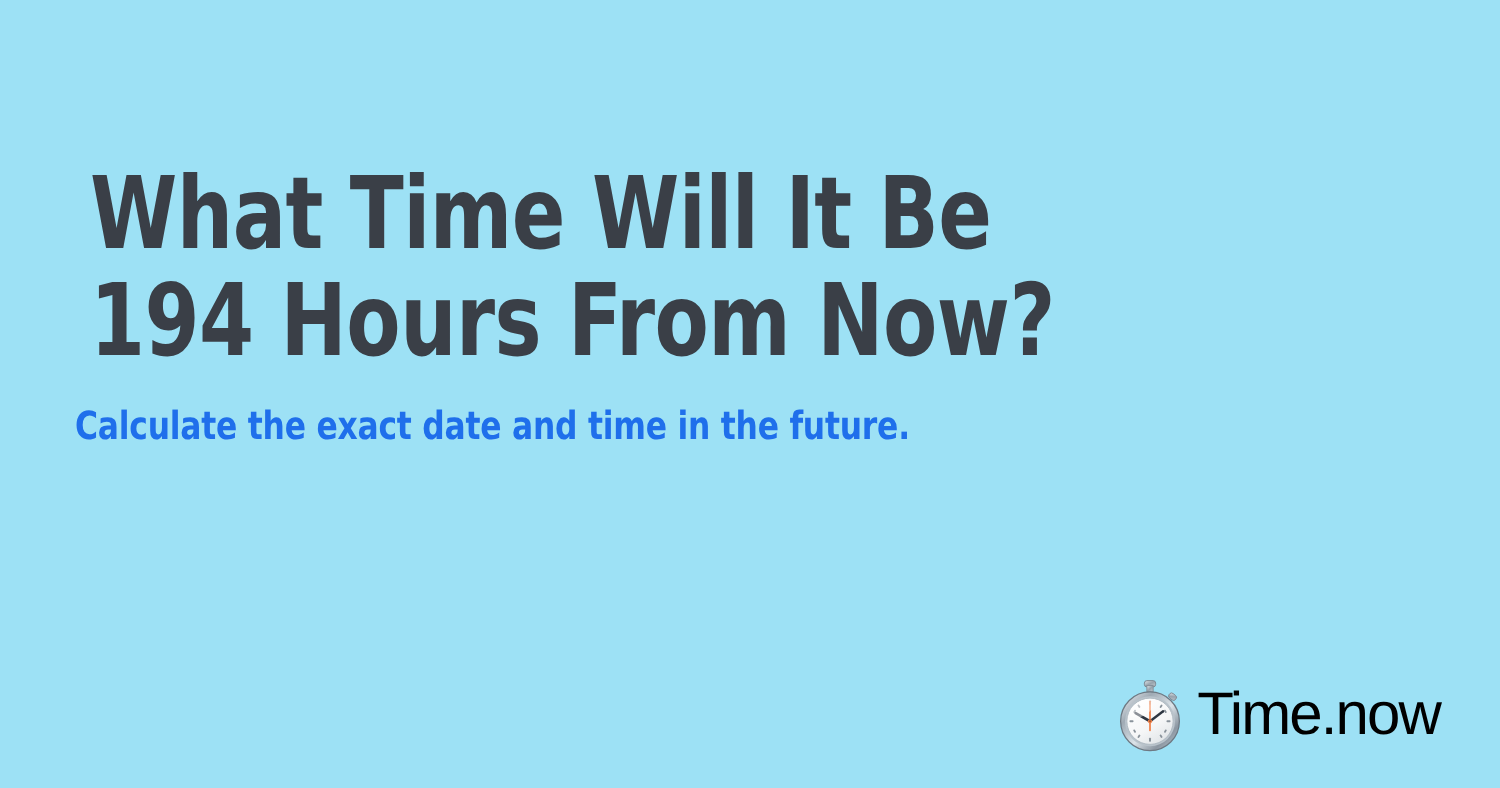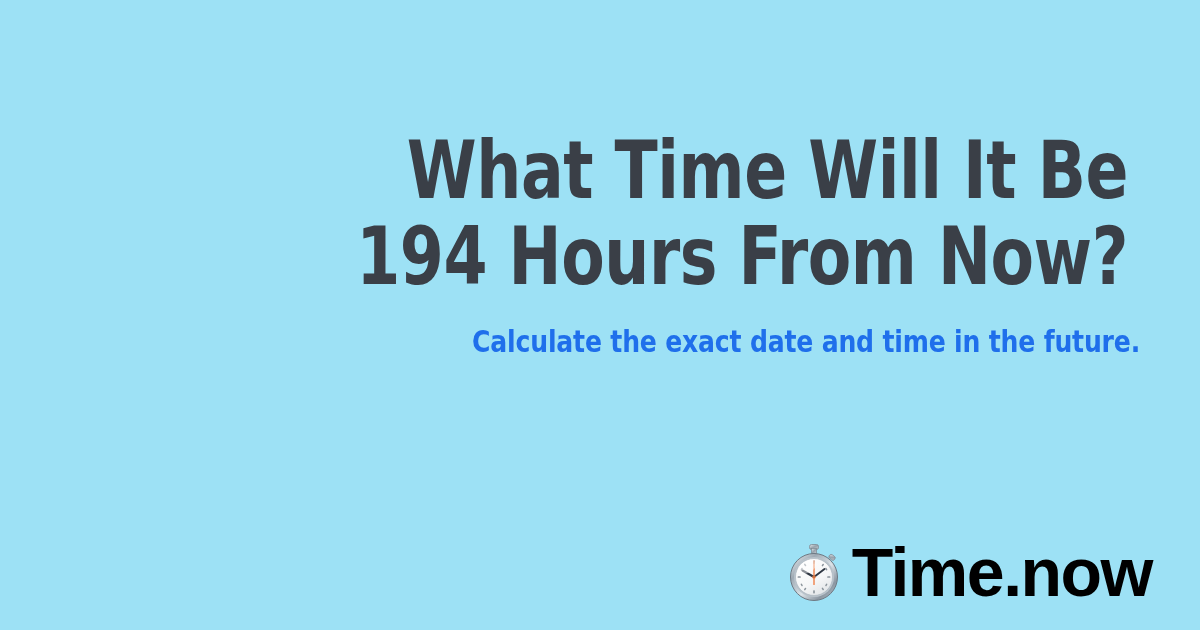--- a/index.html
+++ b/index.html
@@ -20,21 +20,21 @@
     box-sizing: border-box;
     overflow: hidden;
   }
 
   
   .hero {
     position: absolute;
     left: 0;
     top: 128px;
     width: 1200px;
-    text-align: right;
+    text-align: left;
   }
   .hero-title {
     margin: 0;
     padding: 0;
     color: #3A3F47;
     font-family: "DejaVu Sans Condensed", "Liberation Sans Narrow", "Liberation Sans", sans-serif;
     font-weight: 700;
     font-size: 80px;
     line-height: 86px;
     letter-spacing: -0.5px;
@@ -69,22 +69,22 @@
   }
   .brand-icon {
     display: block;
     width: 56px;
     height: 60px;
     flex: none;
   }
   .brand-name {
     color: #000000;
     font-family: "Liberation Sans", sans-serif;
-    font-weight: 700;
-    font-size: 68px;
+    font-weight: 400;
+    font-size: 48px;
     line-height: 60px;
     letter-spacing: -1.5px;
     white-space: nowrap;
   }
 </style>
 </head>
 <body>
 
 <div class="og-card">
 

